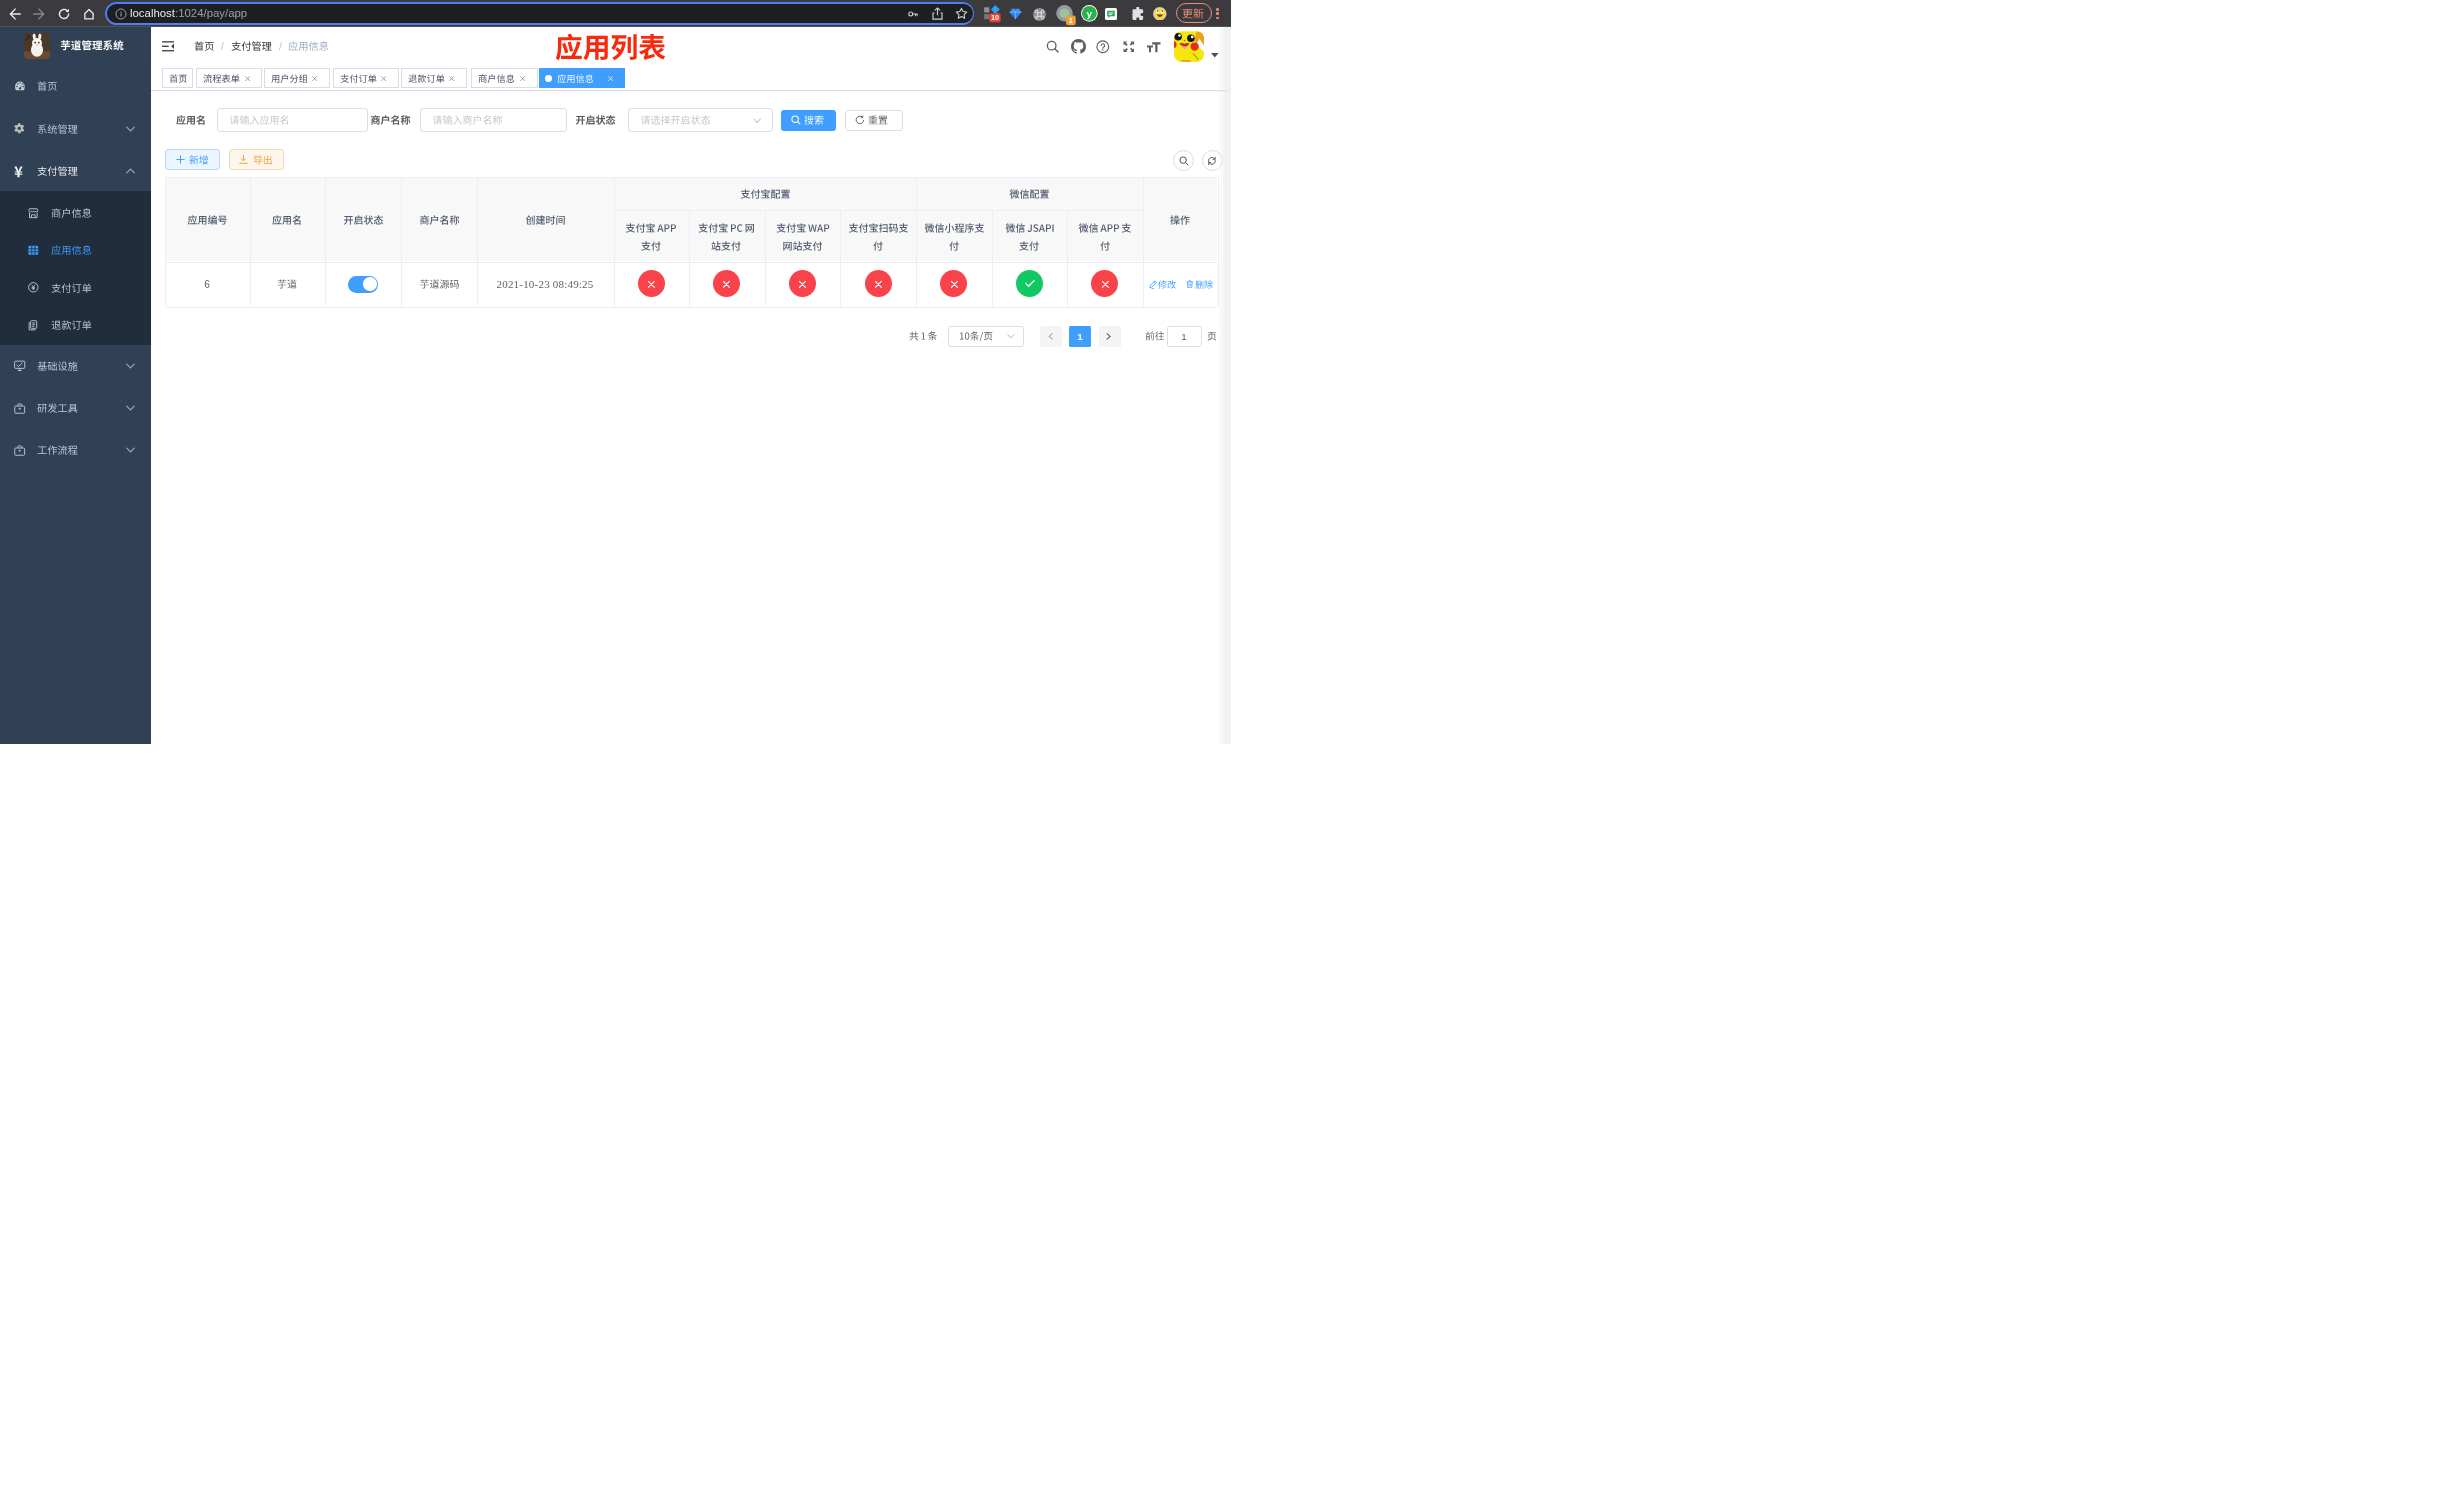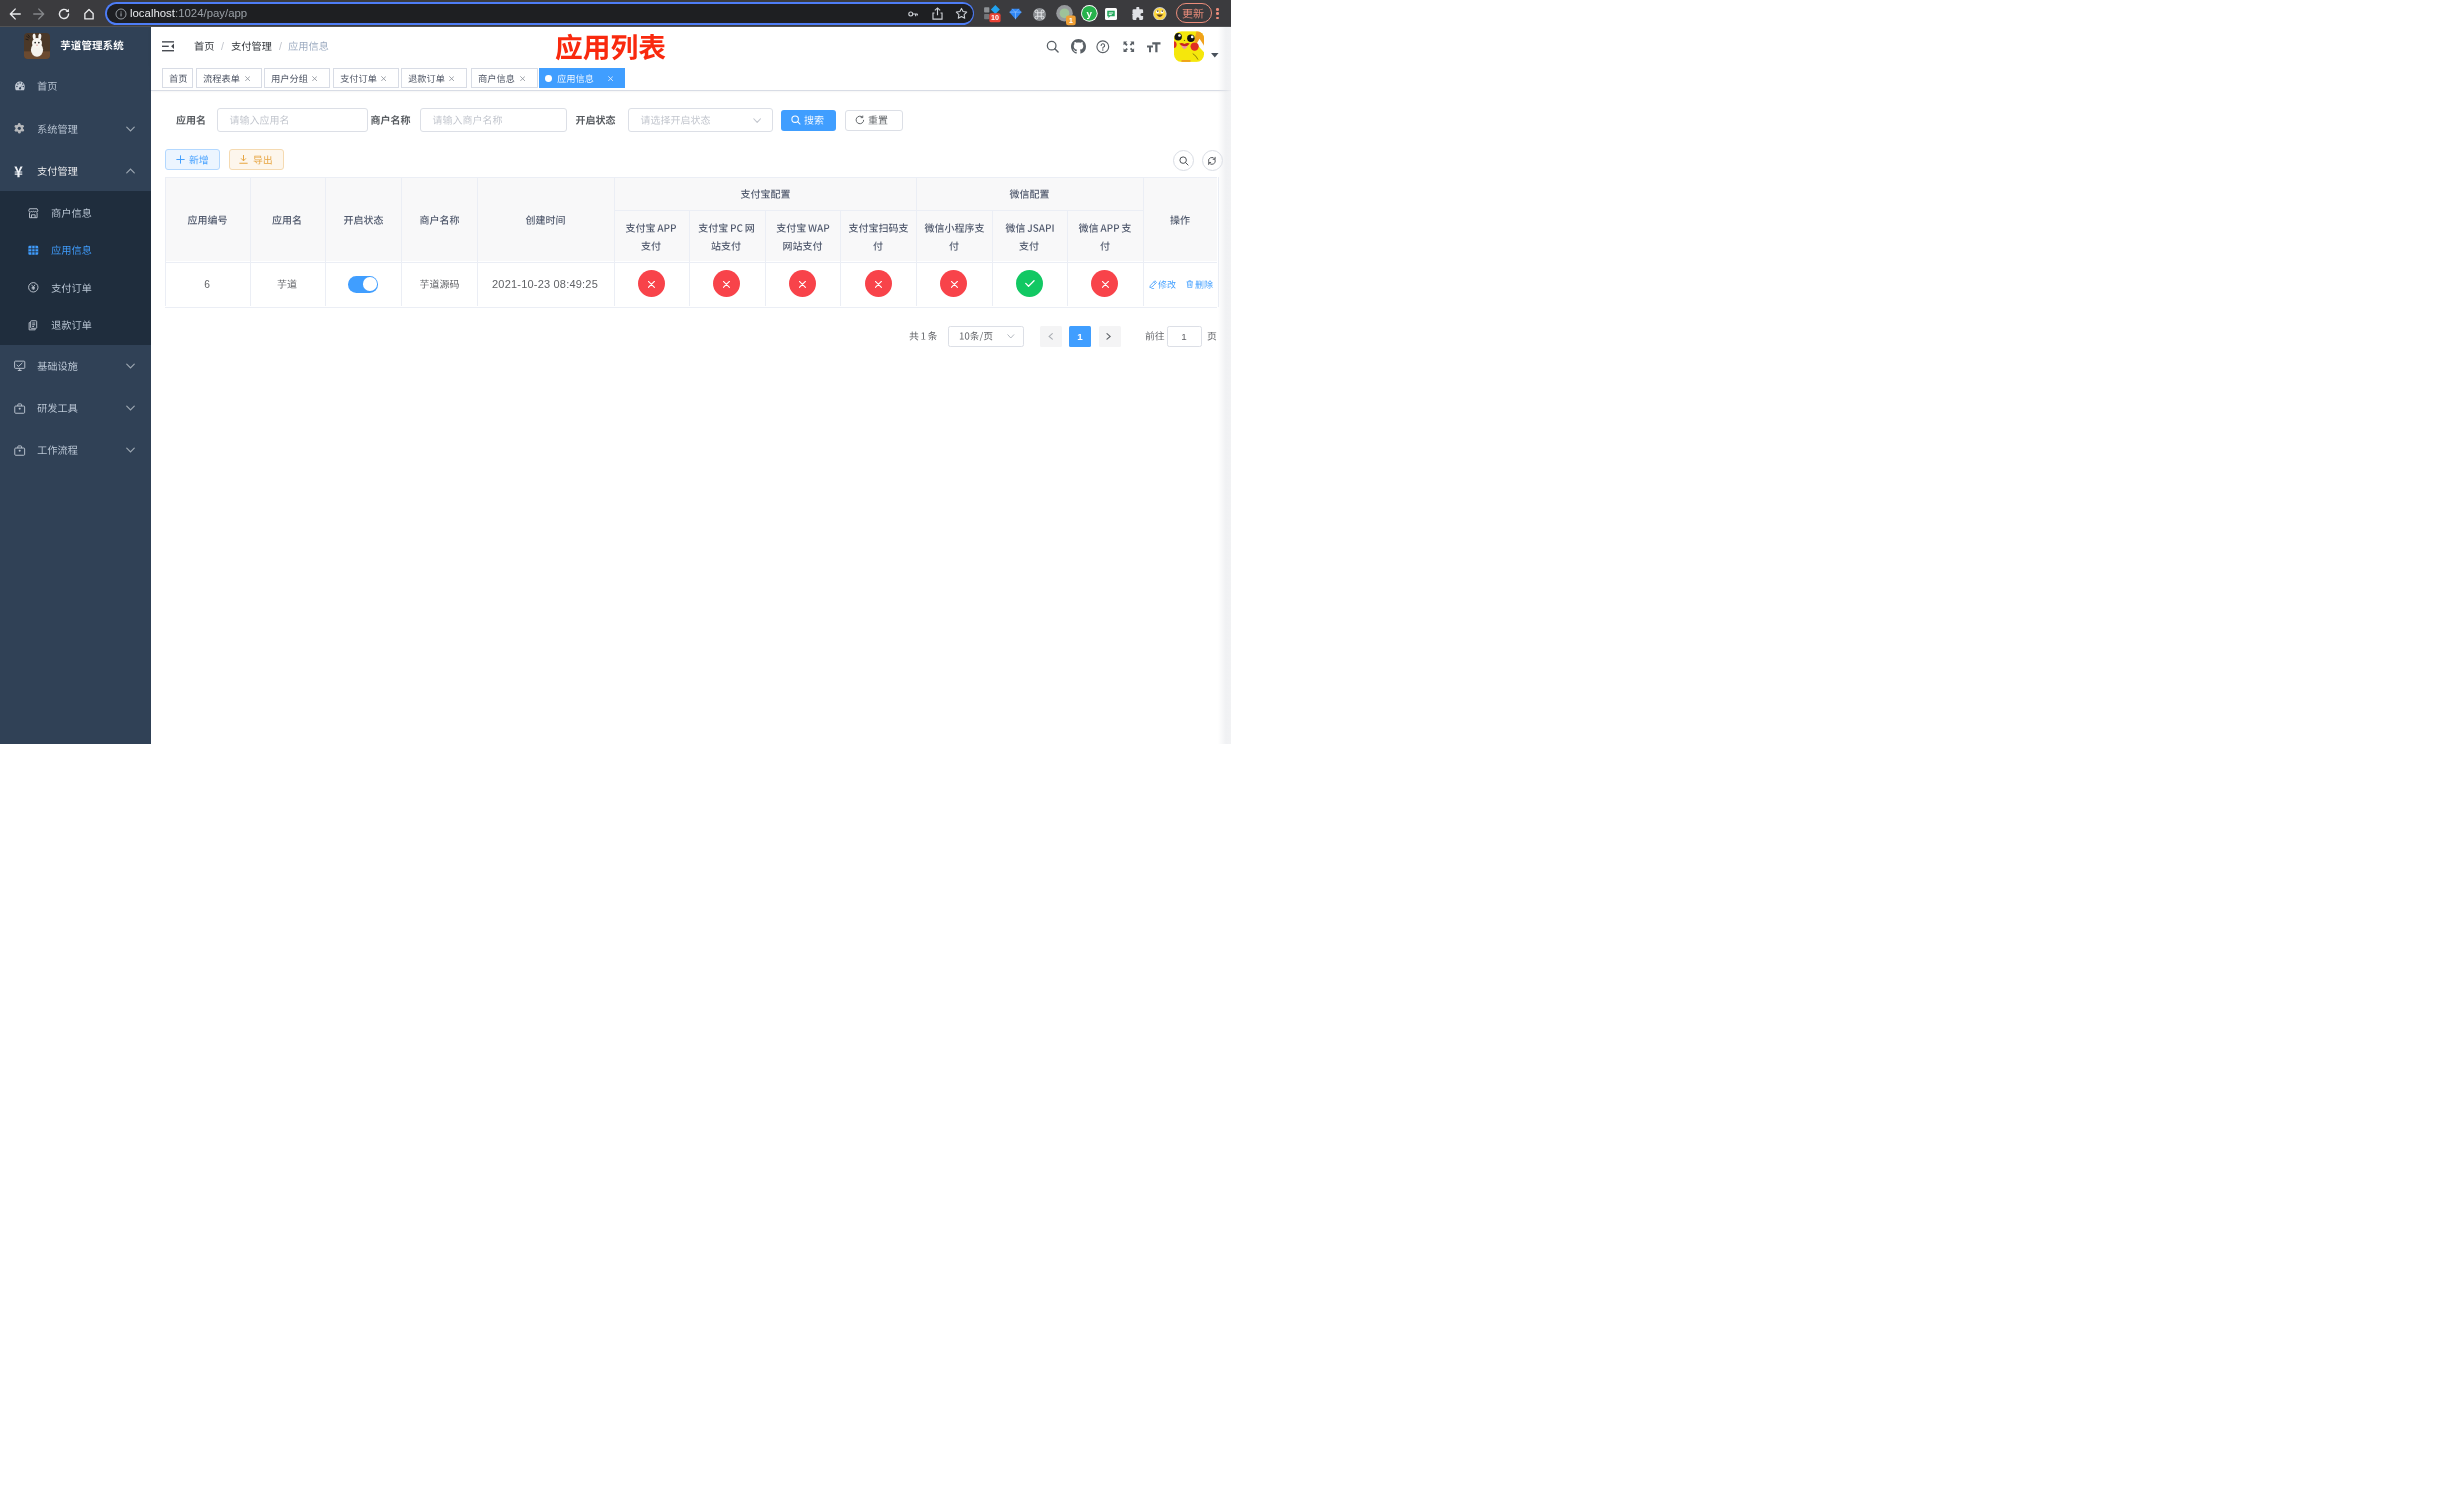--- a/index.html
+++ b/index.html
@@ -1025,21 +1025,21 @@
 <div style="position:absolute;left:419px;top:279px;width:41px;height:10px">
     <svg width="41" height="10" viewBox="0 -880 4000 1000" style="position:absolute;left:0;top:0">
       <g transform="scale(1,-1)" fill="#606266">
         <use href="#gr110" x="0"></use>
         <use href="#gr111" x="1000"></use>
         <use href="#gr112" x="2000"></use>
         <use href="#gr113" x="3000"></use>
       </g>
     </svg>
   </div>
-<div style="position:absolute;left:545px;top:277px;height:15px;line-height:15px;font-size:11px;color:#606266;font-weight:400;font-family:Liberation Sans, sans-serif;letter-spacing:0.2px;white-space:nowrap;transform:translateX(-50%);">2021-10-23 08:49:25</div>
+<div style="position:absolute;left:545px;top:277px;height:15px;line-height:15px;font-size:11px;color:#606266;font-weight:400;font-family:Liberation Serif, serif;letter-spacing:0.2px;white-space:nowrap;transform:translateX(-50%);">2021-10-23 08:49:25</div>
 <div style="position:absolute;left:638px;top:270px;width:27px;height:27px;border-radius:50%;background:#f8434a"></div>
 <svg style="position:absolute;left:648px;top:281px" width="6.8" height="6.8" viewBox="0 0 9 9">
     <path d="M0.5 0.5 L8.5 8.5 M8.5 0.5 L0.5 8.5" stroke="#fff" stroke-width="1.5" stroke-linecap="round"></path>
   </svg>
 <div style="position:absolute;left:713px;top:270px;width:27px;height:27px;border-radius:50%;background:#f8434a"></div>
 <svg style="position:absolute;left:723px;top:281px" width="6.8" height="6.8" viewBox="0 0 9 9">
     <path d="M0.5 0.5 L8.5 8.5 M8.5 0.5 L0.5 8.5" stroke="#fff" stroke-width="1.5" stroke-linecap="round"></path>
   </svg>
 <div style="position:absolute;left:789px;top:270px;width:27px;height:27px;border-radius:50%;background:#f8434a"></div>
 <svg style="position:absolute;left:799px;top:281px" width="6.8" height="6.8" viewBox="0 0 9 9">

